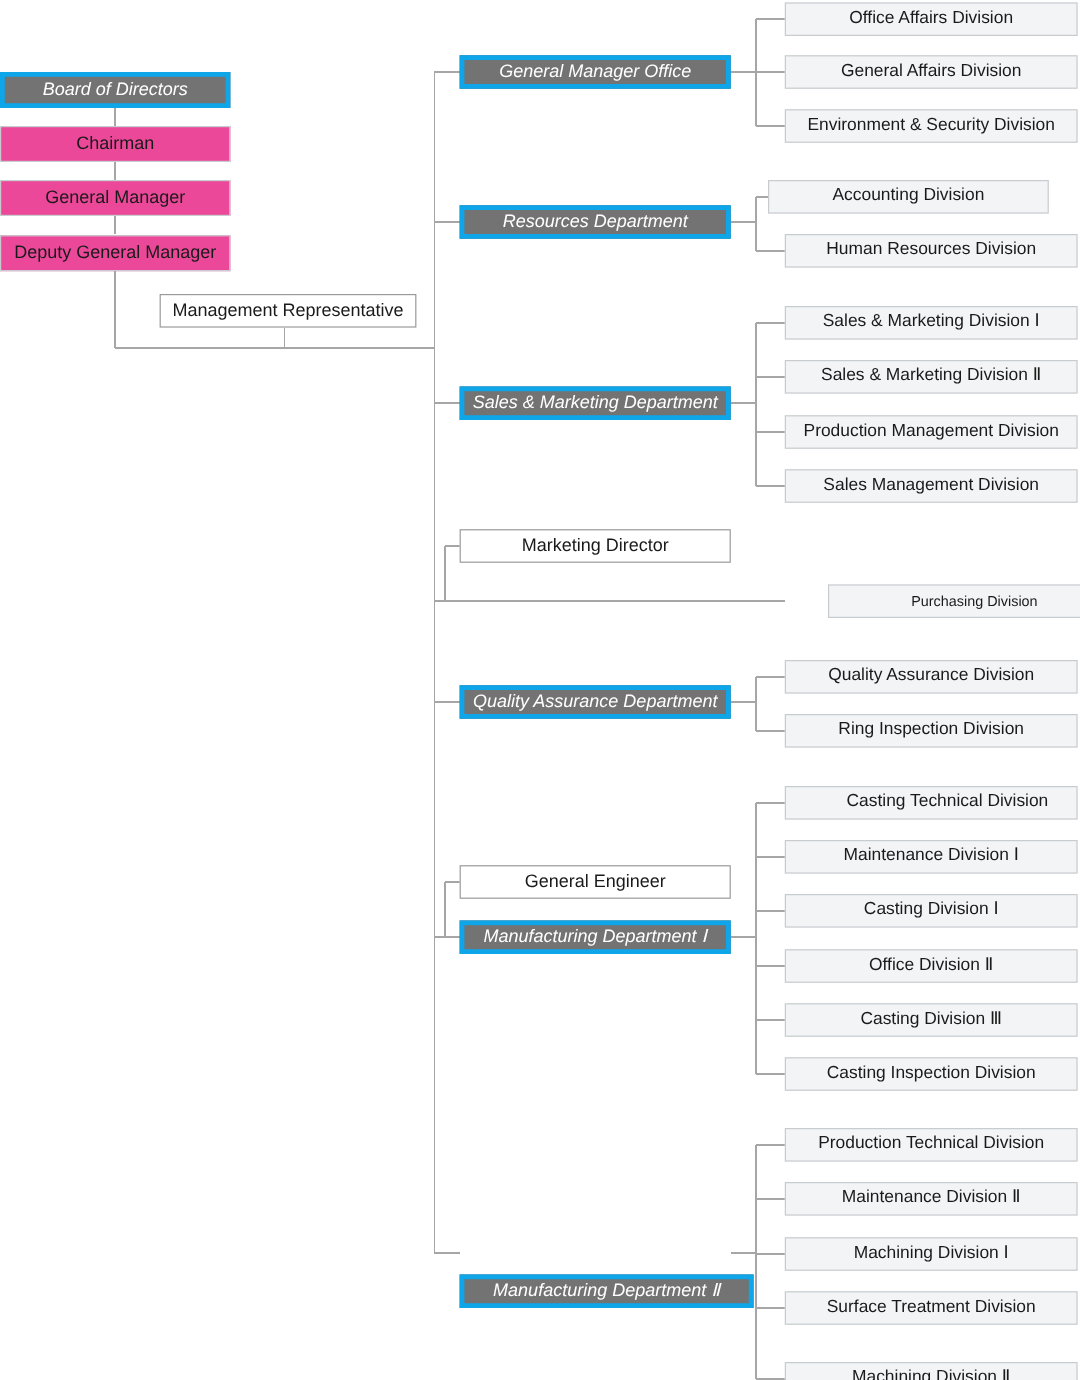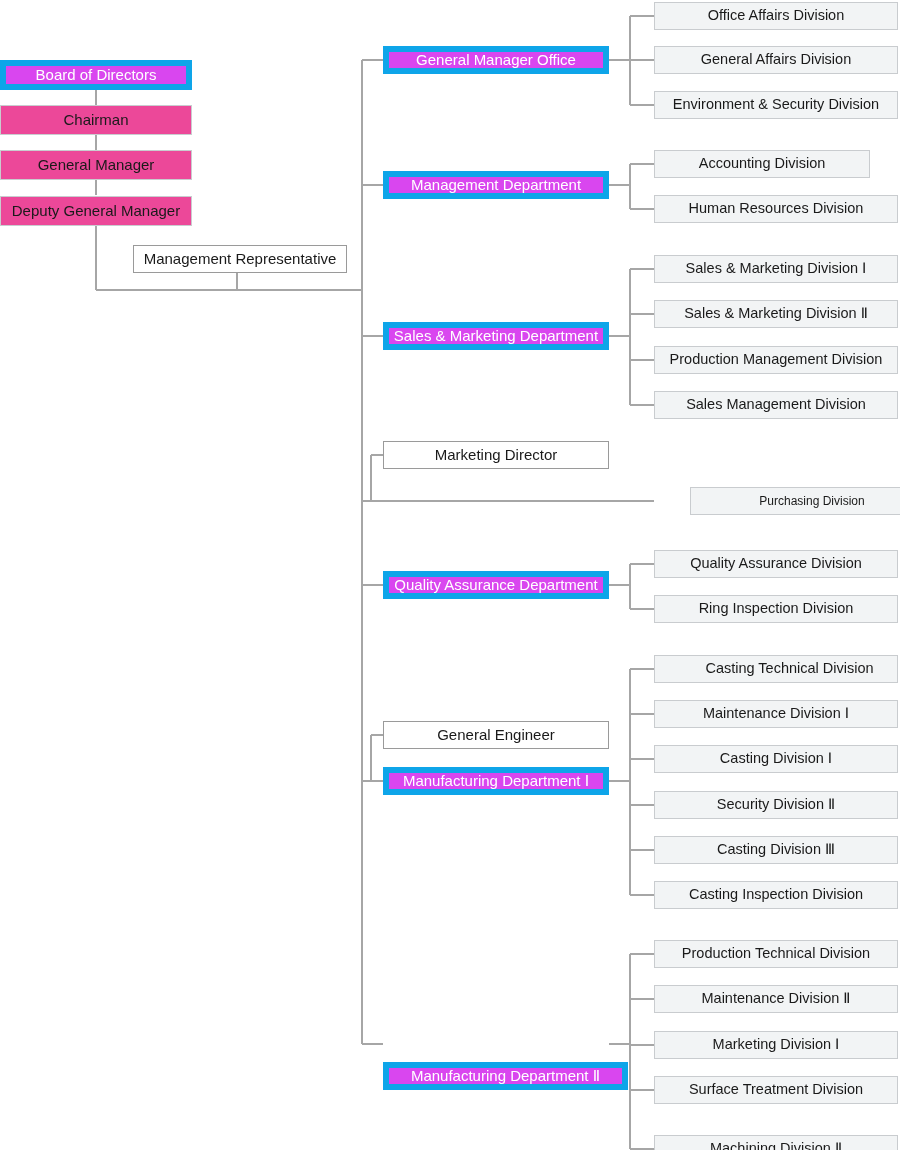--- a/index.html
+++ b/index.html
@@ -35,24 +35,25 @@
     white-space: nowrap;
     overflow: hidden;
   }
   .node.exec {
     background: #ec4899;
     border: 1px solid #c9cccf;
     color: #1a1a1a;
     font-size: 15px;
   }
   .node.dept {
-    background: #d946ef;
-    border: 6px solid #0ea5e9;
+    background: #737373;
+    border: 4px solid #0ea5e9;
     color: #ffffff;
     font-size: 15px;
+    font-style: italic;
   }
   .node.div {
     background: #f2f4f5;
     border: 1px solid #c9cccf;
     color: #1a1a1a;
     font-size: 14.5px;
   }
   .node.plain {
     background: #ffffff;
     border: 1px solid #9a9a9a;
@@ -168,21 +169,21 @@
 
   <div class="node plain" style="left:383px; top:721px; width:226px; height:28px;">
     <span>General Engineer</span>
   </div>
 
   <div class="node dept" style="left:383px; top:46px; width:226px; height:28px;">
     <span>General Manager Office</span>
   </div>
 
   <div class="node dept" style="left:383px; top:171px; width:226px; height:28px;">
-    <span>Management Department</span>
+    <span>Resources Department</span>
   </div>
 
   <div class="node dept" style="left:383px; top:322px; width:226px; height:28px;">
     <span>Sales &amp; Marketing Department</span>
   </div>
 
   <div class="node dept" style="left:383px; top:571px; width:226px; height:28px;">
     <span>Quality Assurance Department</span>
   </div>
 
@@ -197,21 +198,21 @@
   <div class="node div" style="left:654px; top:2px; width:244px; height:28px;">
     <span>Office Affairs Division</span>
   </div>
   <div class="node div" style="left:654px; top:46px; width:244px; height:28px;">
     <span>General Affairs Division</span>
   </div>
   <div class="node div" style="left:654px; top:91px; width:244px; height:28px;">
     <span>Environment &amp; Security Division</span>
   </div>
 
-  <div class="node div" style="left:654px; top:150px; width:216px; height:28px;">
+  <div class="node div" style="left:640px; top:150px; width:234px; height:28px;">
     <span>Accounting Division</span>
   </div>
   <div class="node div" style="left:654px; top:195px; width:244px; height:28px;">
     <span>Human Resources Division</span>
   </div>
 
   <div class="node div" style="left:654px; top:255px; width:244px; height:28px;">
     <span>Sales &amp; Marketing Division Ⅰ</span>
   </div>
   <div class="node div" style="left:654px; top:300px; width:244px; height:28px;">
@@ -238,37 +239,37 @@
   <div class="node div" style="left:654px; top:655px; width:244px; height:28px;padding-left:27px;">
     <span>Casting Technical Division</span>
   </div>
   <div class="node div" style="left:654px; top:700px; width:244px; height:28px;">
     <span>Maintenance Division Ⅰ</span>
   </div>
   <div class="node div" style="left:654px; top:745px; width:244px; height:28px;">
     <span>Casting Division Ⅰ</span>
   </div>
   <div class="node div" style="left:654px; top:791px; width:244px; height:28px;">
-    <span>Security Division Ⅱ</span>
+    <span>Office Division Ⅱ</span>
   </div>
   <div class="node div" style="left:654px; top:836px; width:244px; height:28px;">
     <span>Casting Division Ⅲ</span>
   </div>
   <div class="node div" style="left:654px; top:881px; width:244px; height:28px;">
     <span>Casting Inspection Division</span>
   </div>
 
   <div class="node div" style="left:654px; top:940px; width:244px; height:28px;">
     <span>Production Technical Division</span>
   </div>
   <div class="node div" style="left:654px; top:985px; width:244px; height:28px;">
     <span>Maintenance Division Ⅱ</span>
   </div>
   <div class="node div" style="left:654px; top:1031px; width:244px; height:28px;">
-    <span>Marketing Division Ⅰ</span>
+    <span>Machining Division Ⅰ</span>
   </div>
   <div class="node div" style="left:654px; top:1076px; width:244px; height:28px;">
     <span>Surface Treatment Division</span>
   </div>
   <div class="node div" style="left:654px; top:1135px; width:244px; height:28px;">
     <span>Machining Division Ⅱ</span>
   </div>
 
 </div>
 

